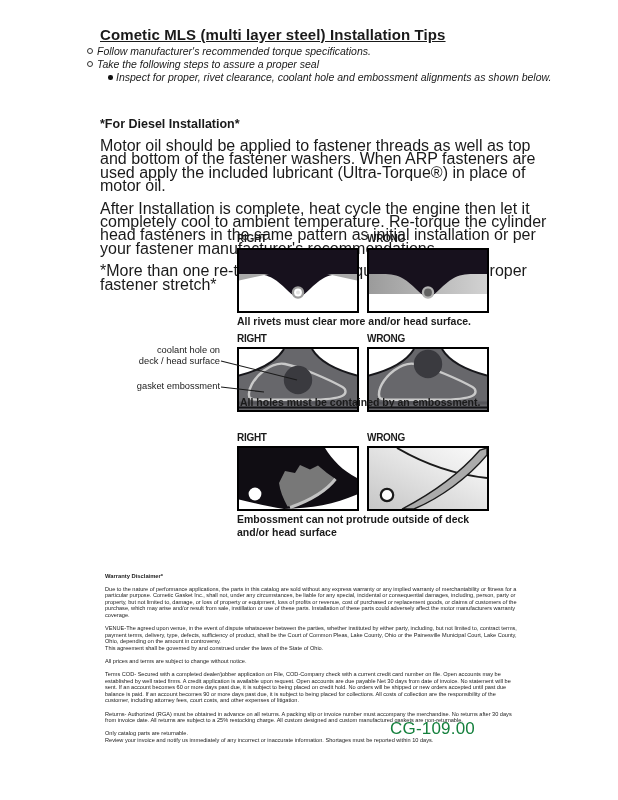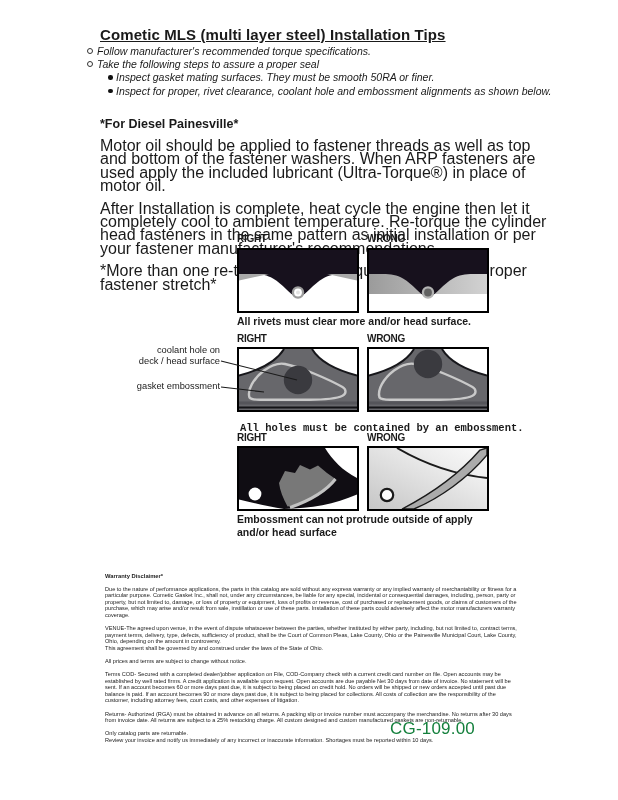--- a/index.html
+++ b/index.html
@@ -56,26 +56,25 @@
 </head>
 <body>
 
 <div class="page">
 
   <div class="title">Cometic MLS (multi layer steel) Installation Tips</div>
 
   <div class="bullets">
     <div class="bline"><span class="ring"></span><span>Follow manufacturer's recommended torque specifications.</span></div>
     <div class="bline"><span class="ring"></span><span>Take the following steps to assure a proper seal</span></div>
-    <div class="bline sub"><span class="dot"></span><span>Inspect gasket mating surfaces.  They must be smooth 50RA or finer.</span></div>
     <div class="bline sub"><span class="dot"></span><span>Inspect for proper, rivet clearance, coolant hole and embossment alignments as shown below.</span></div>
   </div>
 
   <div class="diesel">
-    <h2>*For Diesel Painesville*</h2>
+    <h2>*For Diesel Installation*</h2>
     <p>Motor oil should be applied to fastener threads as well as top and bottom of the fastener washers. When ARP fasteners are used apply the included lubricant (Ultra-Torque®) in place of motor oil.</p>
     <p>After Installation is complete, heat cycle the engine then let it completely cool to ambient temperature. Re-torque the cylinder head fasteners in the same pattern as initial installation or per your fastener manufacturer's recommendations.</p>
     <p>*More than one re-torque may be required to achieve proper fastener stretch*</p>
   </div>
 
   <div class="dlabel" style="left:237px;top:233px;">RIGHT</div>
   <div class="dlabel" style="left:367px;top:233px;">WRONG</div>
 
   <div class="dbox" style="left:237px;top:248px;">
     <svg width="118" height="61" viewBox="0 0 118 61">
@@ -140,21 +139,21 @@
       <path d="M10.5,48.5 C8,41 14.5,29.5 25,21.5 C32,16.5 40,13.8 46,15 C62,18 91,31 103.5,38 C107.5,40.3 107.5,44.8 103.5,46.8 C98,49.6 88,50.8 70,50.8 L21,50.8 C15,50.8 11.8,50.2 10.5,48.5 Z" fill="none" stroke="#c9c9c9" stroke-width="2.4"></path>
       <circle cx="59" cy="15" r="14.2" fill="#3a3a3f"></circle>
     </svg>
   </div>
 
   <svg class="leader-overlay" width="618" height="92" viewBox="0 0 618 92">
     <line x1="221" y1="31" x2="297" y2="50" stroke="#1a1a1a" stroke-width="1.1"></line>
     <line x1="221" y1="57" x2="264" y2="62" stroke="#1a1a1a" stroke-width="1.1"></line>
   </svg>
 
-  <div class="dcaption" style="left:240px;top:422px;font-family:Liberation Mono, monospace;">All holes must be contained by an embossment.</div>
+  <div class="dcaption" style="left:240px;top:396px;">All holes must be contained by an embossment.</div>
 
   <div class="dlabel" style="left:237px;top:432px;">RIGHT</div>
   <div class="dlabel" style="left:367px;top:432px;">WRONG</div>
 
   <div class="dbox" style="left:237px;top:446px;">
     <svg width="118" height="61" viewBox="0 0 118 61">
       <rect width="118" height="61" fill="#ffffff"></rect>
       <path d="M0,0 H86 C93.5,12 103.5,22.5 118,30 V46.5 C96,56 72,60.5 45,61 C30,58.5 14,55 0,51.5 Z" fill="#100d13"></path>
       <path d="M40,35 L46,23 L56,25 L61,17 L71,21.5 L79,17.5 L88,25 L96.5,31 C89,40.5 74,50.5 59,56.5 L48.5,58.5 C44,50 41,42.5 40,35 Z" fill="#787878"></path>
       <path d="M96.5,31 C88,42 71,52.5 51,59.5" fill="none" stroke="#c3c3c3" stroke-width="3"></path>
@@ -169,21 +168,21 @@
             <stop offset="0.7" stop-color="#ededed"></stop>
             <stop offset="1" stop-color="#fafafa"></stop>
       </linearGradient>
         </defs>
       <rect width="118" height="61" fill="url(#gr3)"></rect>
       <path d="M28,0 C52,14 84,26.5 118,30" fill="none" stroke="#1a1a1a" stroke-width="2"></path>
       <path d="M33,61 C62,46 91,25 111,2 L118,0 V7 C99,30 71,50 45,61 Z" fill="#ababab" stroke="#1a1a1a" stroke-width="1.4"></path>
       <circle cx="18" cy="47" r="6.2" fill="#ffffff" stroke="#1a1a1a" stroke-width="2.2"></circle>
     </svg>
   </div>
-  <div class="dcaption" style="left:237px;top:513px;width:250px;">Embossment can not protrude outside of apply and/or head surface</div>
+  <div class="dcaption" style="left:237px;top:513px;width:250px;">Embossment can not protrude outside of deck and/or head surface</div>
 
   <div class="disclaimer">
     <h3>Warranty Disclaimer*</h3>
     <p>Due to the nature of performance applications, the parts in this catalog are sold without any express warranty or any implied warranty of merchantability or fitness for a particular purpose.  Cometic Gasket Inc., shall not, under any circumstances, be liable for any special, incidental or consequential damages, including, person, party or property, but not limited to, damage, or loss of property or equipment, loss of profits or revenue, cost of purchased or replacement goods, or claims of customers of the purchase, which may arise and/or result from sale, instillation or use of these parts.  Installation of these parts could adversely affect the motor manufacturers warranty coverage.</p>
     <p class="tight">VENUE-The agreed upon venue, in the event of dispute whatsoever between the parties, whether instituted by either party, including, but not limited to, contract terms, payment terms, delivery, type, defects, sufficiency of product, shall be the Court of Common Pleas, Lake County, Ohio or the Painesville Municipal Court, Lake County, Ohio, depending on the amount in controversy.</p>
     <p>This agreement shall be governed by and construed under the laws of the State of Ohio.</p>
     <p>All prices and terms are subject to change without notice.</p>
     <p>Terms COD- Secured with a completed dealer/jobber application on File, COD-Company check with a current credit card number on file.  Open accounts may be established by well rated firms.  A credit application is available upon request.  Open accounts are due payable Net 30 days from date of invoice.  No statement will be sent.  If an account becomes 60 or more days past due, it is subject to being placed on credit hold.  No orders will be shipped or new orders accepted until past due balance is paid.  If an account becomes 90 or more days past due, it is subject to being placed for collections.  All costs of collection are the responsibility of the customer, including attorney fees, court costs, and other expenses of litigation.</p>
     <p>Returns- Authorized (RGA) must be obtained in advance on all returns.  A packing slip or invoice number must accompany the merchandise.  No returns after 30 days from invoice date.  All returns are subject to a 25% restocking charge.  All custom designed and custom manufactured gaskets are non-returnable.</p>
     <p class="tight">Only catalog parts are returnable.</p>

